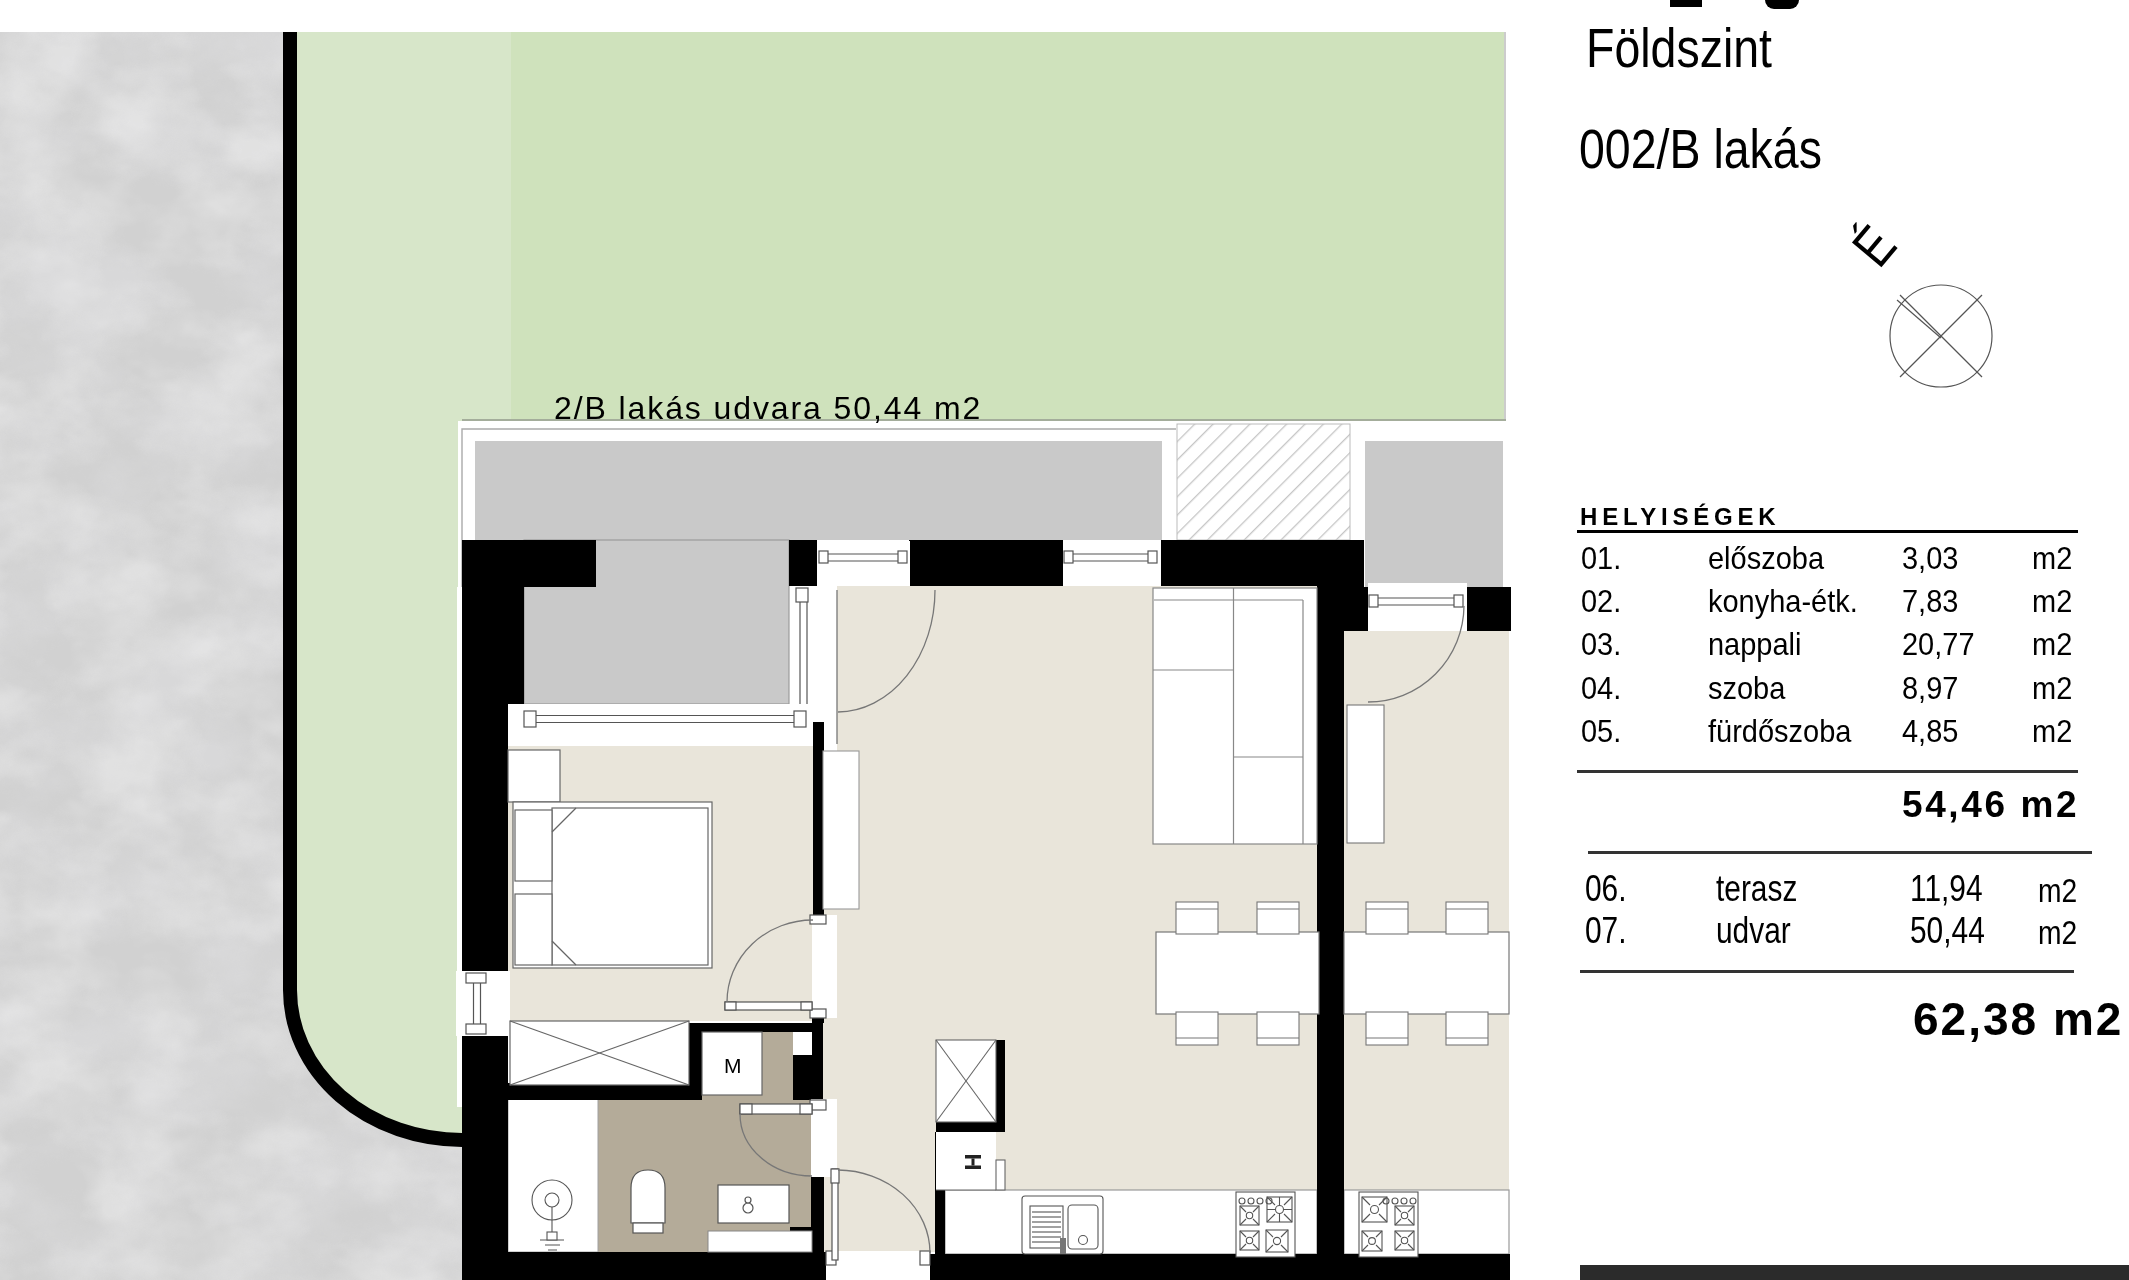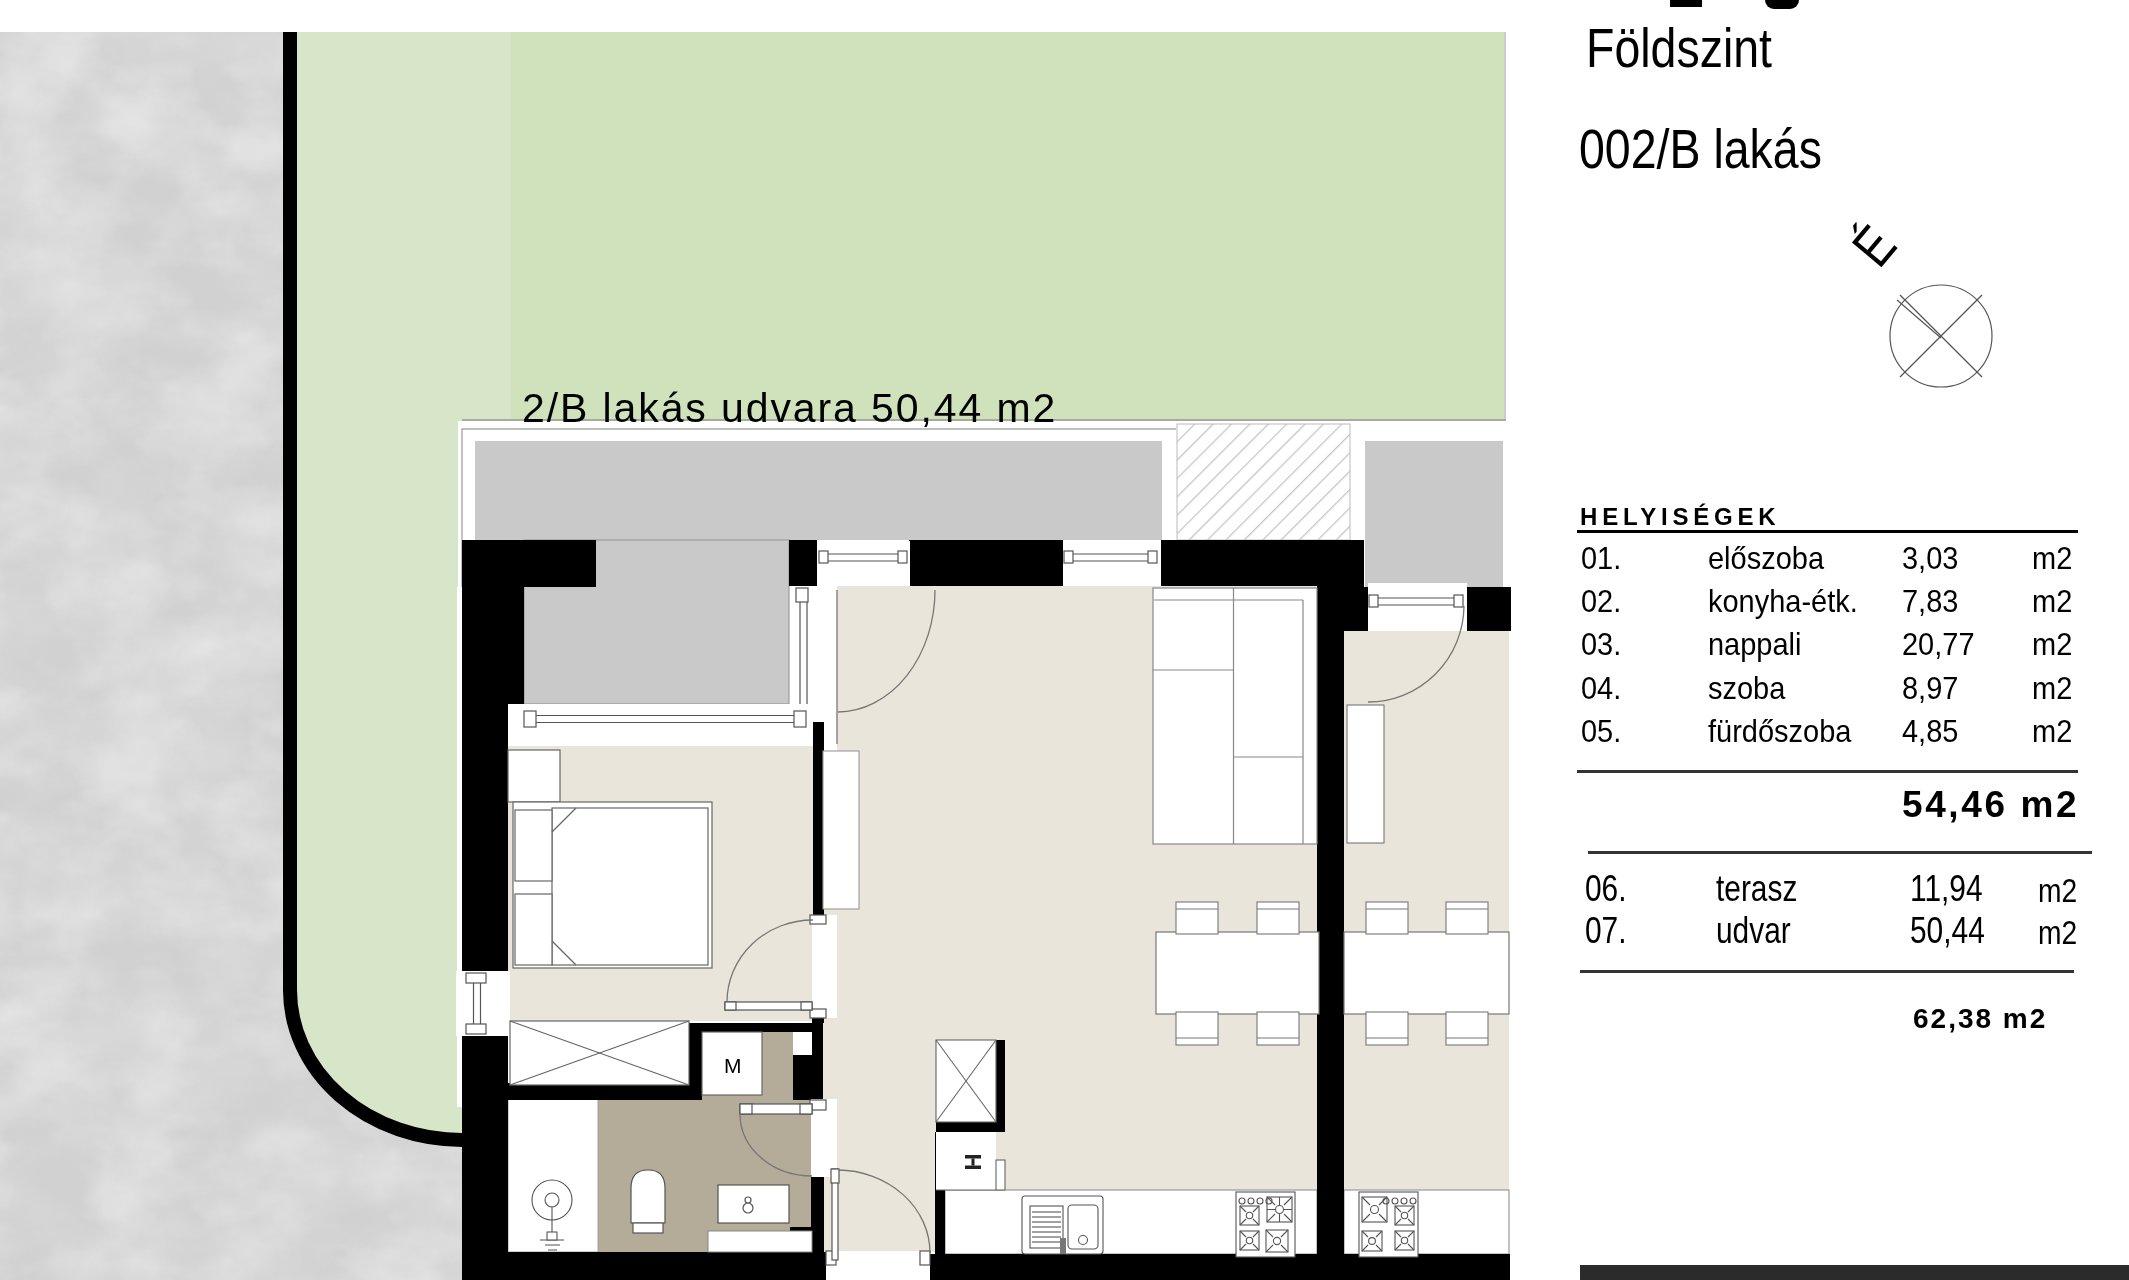--- a/index.html
+++ b/index.html
@@ -379,21 +379,21 @@
 </g>
 
 <g stroke="#555" stroke-width="1.2" fill="none">
   <circle cx="1941" cy="336" r="51"></circle>
   <line x1="1900" y1="295" x2="1982" y2="377"></line>
   <line x1="1982" y1="295" x2="1900" y2="377"></line>
   <line x1="1897" y1="300" x2="1941" y2="338"></line>
 </g>
 </svg>
 
-<div class="t" style="left:522px;top:389px;font-size:41px;line-height:39px;letter-spacing:1.9px">2/B lakás udvara 50,44 m2</div>
+<div class="t" style="left:554px;top:389px;font-size:32px;line-height:39px;letter-spacing:1.9px">2/B lakás udvara 50,44 m2</div>
 
 <div style="position:absolute;left:1670px;top:0;width:32px;height:7px;background:#000"></div>
 
 <div style="position:absolute;left:1765px;top:0;width:34px;height:9px;background:#000;border-radius:0 0 10px 10px"></div>
 
 <div class="t cx" style="left:1586px;top:20px;font-size:56px;line-height:56px">Földszint</div>
 
 <div class="t cx" style="left:1579px;top:121px;font-size:56px;line-height:56px">002/B lakás</div>
 
 <div class="t" style="left:1843px;top:240px;font-size:56px;line-height:56px;transform:rotate(-50deg) scaleX(.83);transform-origin:left top">É</div>
@@ -438,15 +438,15 @@
 <div class="t cx" style="left:1910px;top:871px;font-size:36px;line-height:36px">11,94</div>
 <div class="t cx" style="left:2038px;top:873px;font-size:34px;line-height:34px">m2</div>
 
 <div class="t cx" style="left:1585px;top:913px;font-size:36px;line-height:36px">07.</div>
 <div class="t cx" style="left:1716px;top:913px;font-size:36px;line-height:36px">udvar</div>
 <div class="t cx" style="left:1910px;top:913px;font-size:36px;line-height:36px">50,44</div>
 <div class="t cx" style="left:2038px;top:915px;font-size:34px;line-height:34px">m2</div>
 
 <div style="position:absolute;left:1580px;top:970px;width:494px;height:3px;background:#333"></div>
 
-<div class="t" style="left:1913px;top:1000px;font-size:28px;line-height:38px;font-weight:bold;letter-spacing:2px">62,38 m2</div>
+<div class="t" style="left:1913px;top:1000px;font-size:46px;line-height:38px;font-weight:bold;letter-spacing:2px">62,38 m2</div>
 
 <div style="position:absolute;left:1580px;top:1265px;width:549px;height:15px;background:#2b2b2b"></div>
 
 </body></html>

